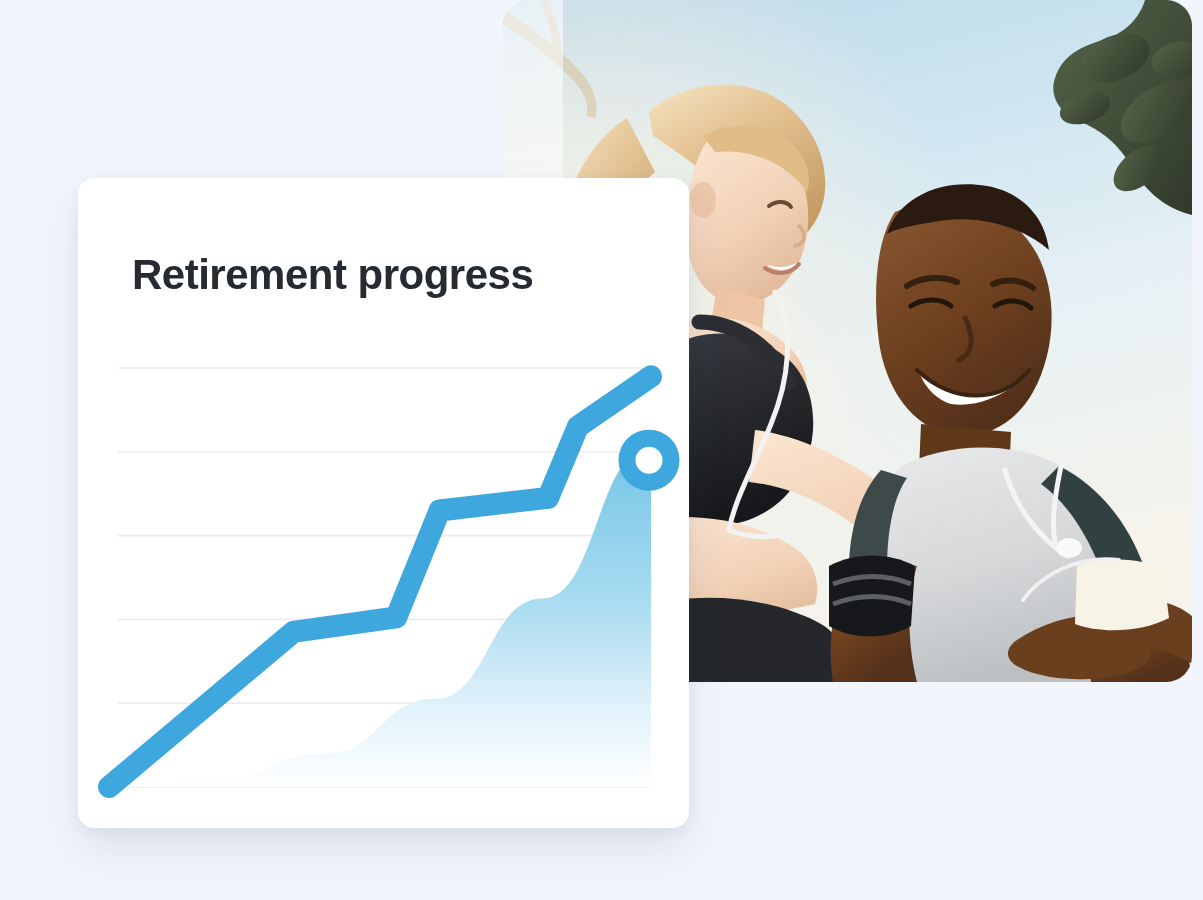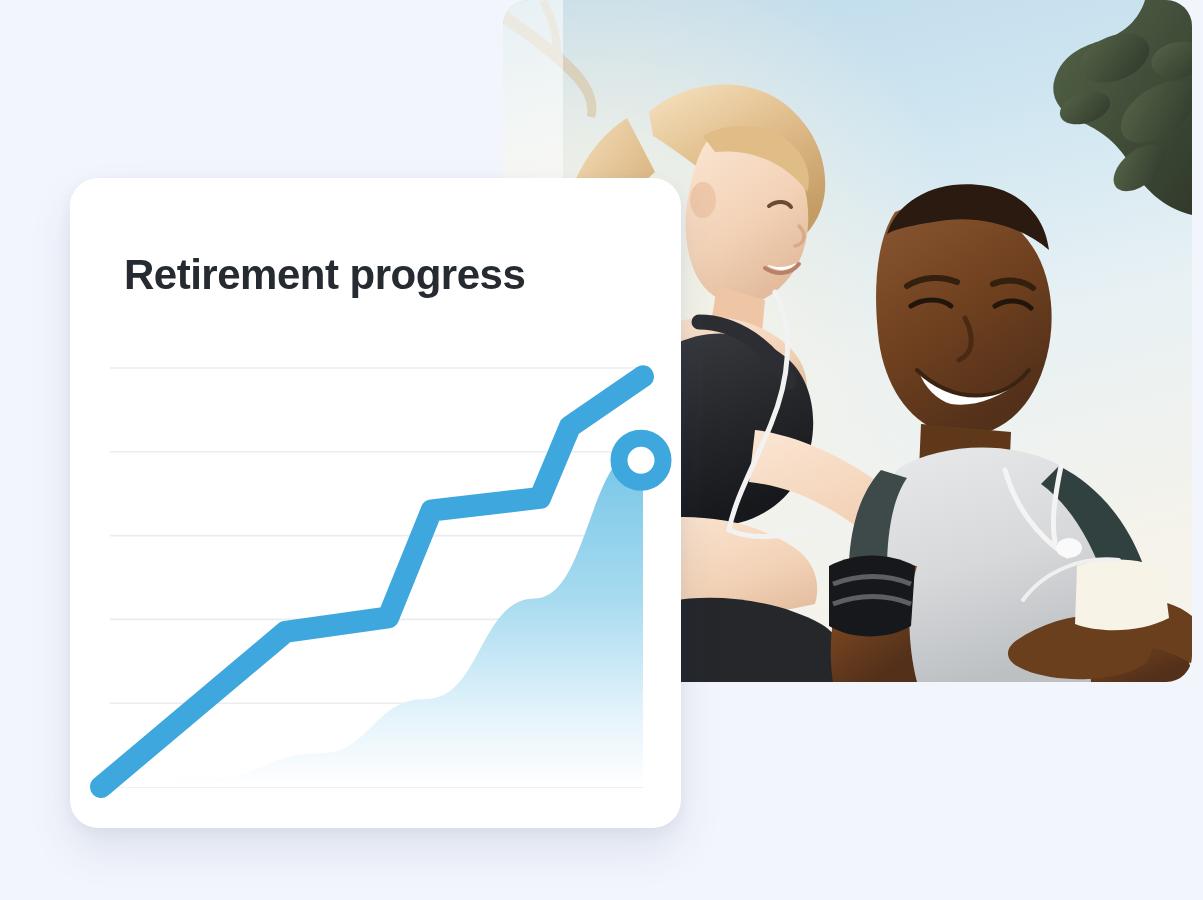--- a/index.html
+++ b/index.html
@@ -33,26 +33,26 @@
     height: 682px;
     border-radius: 26px;
     overflow: hidden;
     background: #cfe4f0;
   }
   #photo-canvas { display:block; width:100%; height:100%; }
 
   
   #chart-card {
     position: absolute;
-    left: 70px;
+    left: 78px;
     top: 178px;
     width: 611px;
     height: 650px;
     background: #ffffff;
-    border-radius: 28px;
+    border-radius: 16px;
     box-shadow: 0 22px 44px rgba(36, 60, 110, 0.10),
                 0 4px 14px rgba(36, 60, 110, 0.05);
     overflow: hidden;
   }
 
   #card-title {
     position: absolute;
     left: 54px;
     top: 74px;
     margin: 0;

